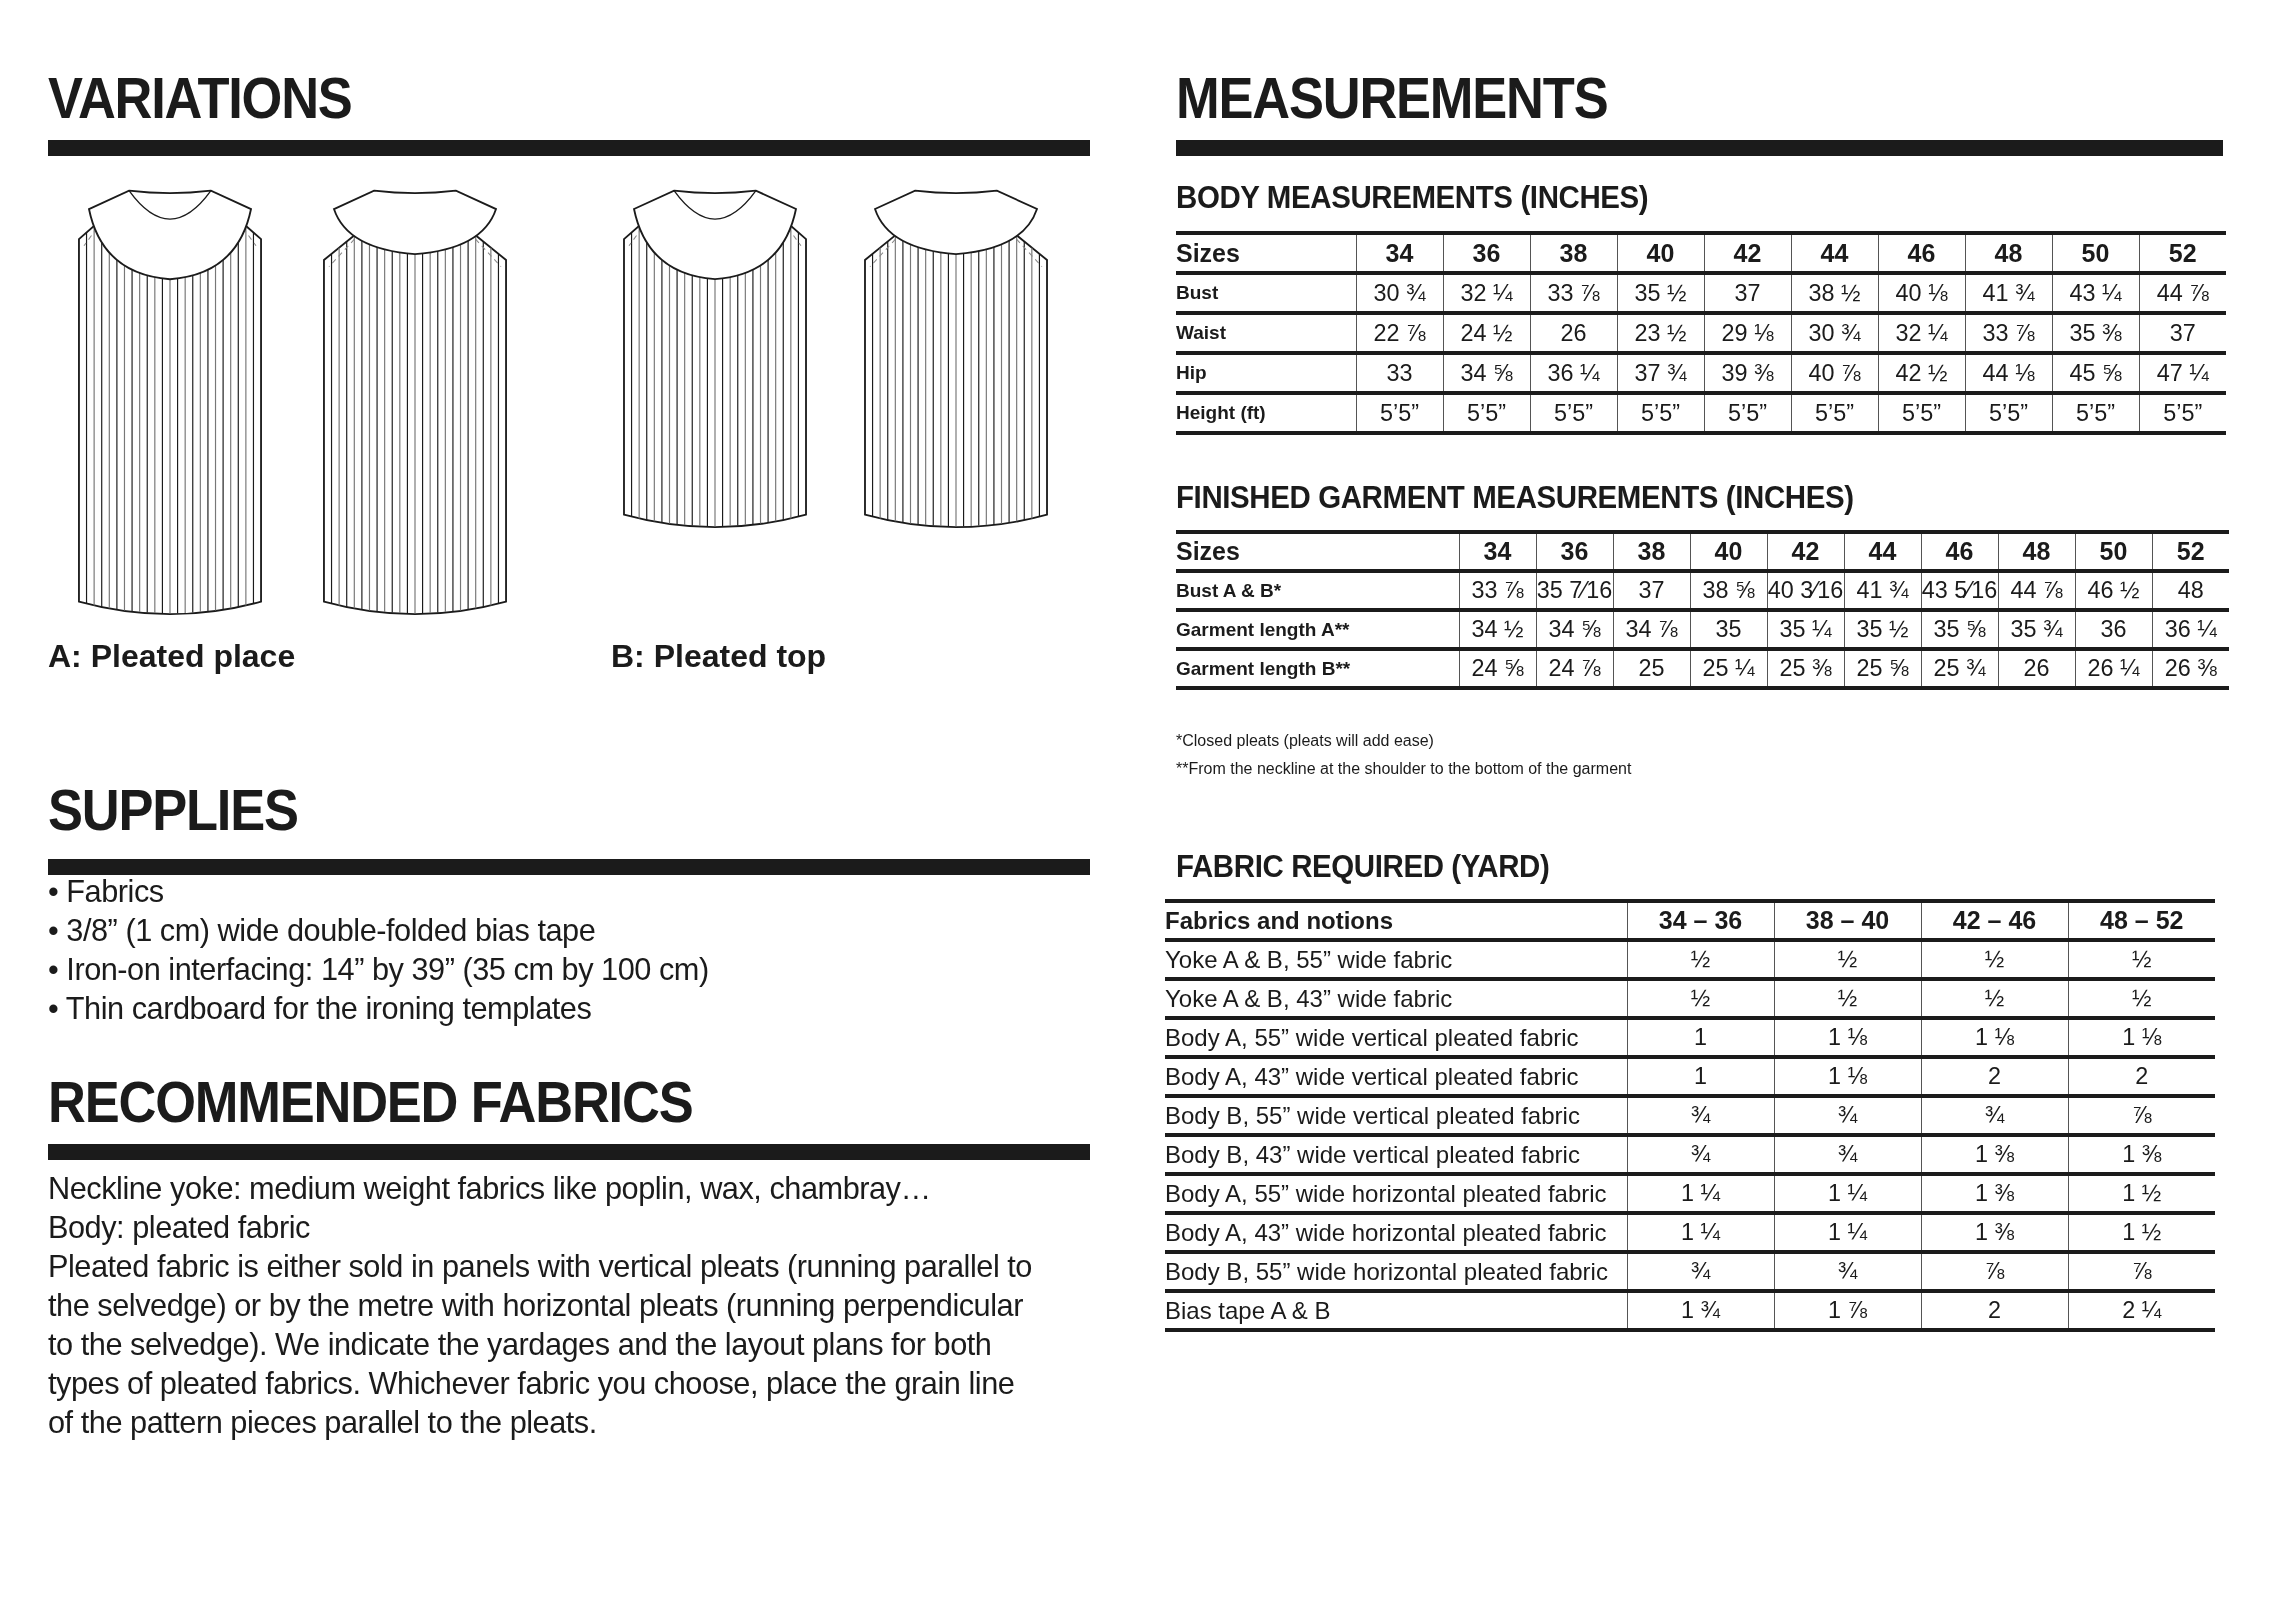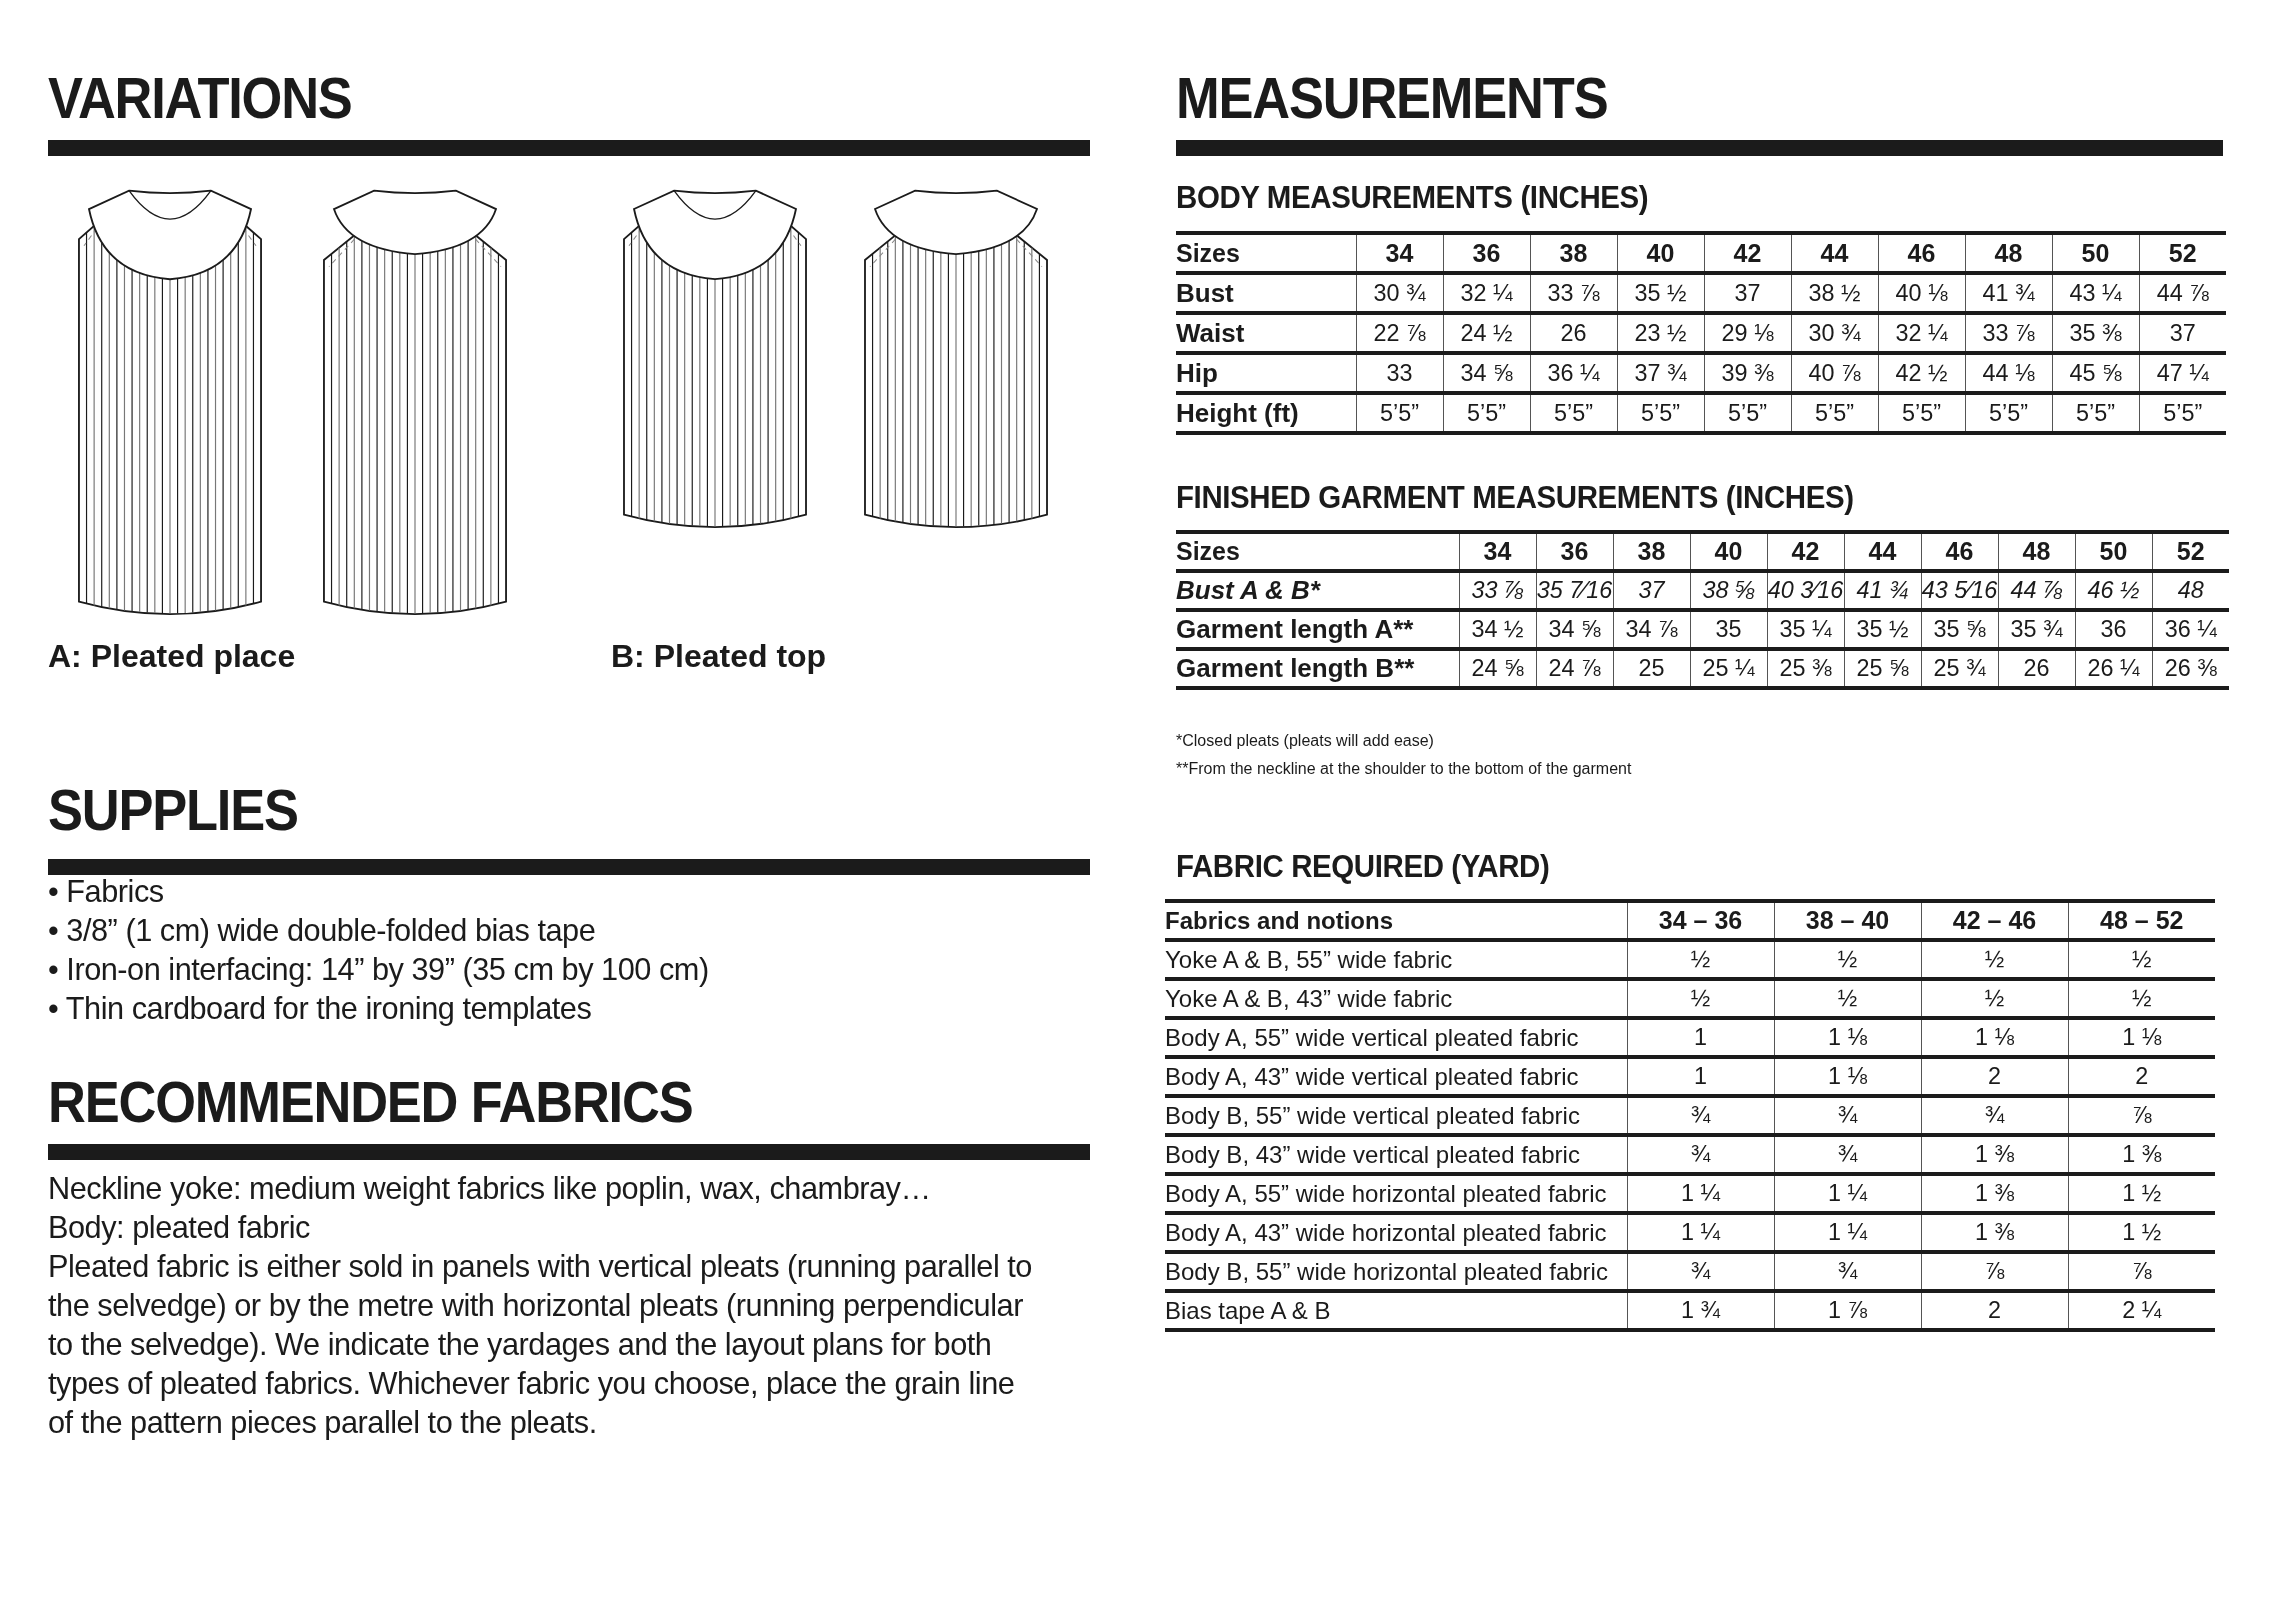--- a/index.html
+++ b/index.html
@@ -8,21 +8,21 @@
   .h1 { font-family: "Liberation Sans", sans-serif; font-weight: bold; font-size: 57px; line-height: 1; letter-spacing: -1.3px; transform: scaleX(0.92); transform-origin: left top; white-space: nowrap; }
   .bar { background: #1b1b1b; height: 16px; }
   .h2 { font-weight: bold; font-size: 31px; line-height: 1; letter-spacing: -0.4px; white-space: nowrap; transform: scaleX(0.95); transform-origin: left top; }
   .label { font-weight: bold; font-size: 32px; line-height: 1; white-space: nowrap; }
   .body-text { font-size: 32px; line-height: 39px; white-space: nowrap; letter-spacing: -0.5px; transform: scaleX(0.96); transform-origin: left top; }
   .garment svg { overflow: visible; }
 
   table.mt { position: absolute; border-collapse: collapse; table-layout: fixed; }
   table.mt td { border-top: 4.2px solid #1b1b1b; border-left: 1.3px solid #555; padding: 0; text-align: center; vertical-align: middle; white-space: nowrap; font-size: 23.4px; }
   table.mt tr:last-child td { border-bottom: 4.2px solid #1b1b1b; }
-  table.mt td:first-child { border-left: none; text-align: left; font-weight: bold; font-size: 26px; }
+  table.mt td:first-child { border-left: none; text-align: left; font-weight: bold; font-size: 19px; }
   table.mt tr.hdr td { font-weight: bold; font-size: 25px; }
   table.fab td:first-child { font-weight: normal; font-size: 24px; }
   table.fab tr.hdr td:first-child { font-weight: bold; font-size: 24px; }
   .foot { font-size: 16px; line-height: 28px; white-space: nowrap; }
 </style>
 </head>
 <body>
 
 <div class="abs h1" style="left:48px; top:70px;">VARIATIONS</div>
 <div class="abs bar" style="left:48px; top:140px; width:1042px;"></div>
@@ -289,21 +289,21 @@
         <td>36</td>
         <td>38</td>
         <td>40</td>
         <td>42</td>
         <td>44</td>
         <td>46</td>
         <td>48</td>
         <td>50</td>
         <td>52</td>
       </tr>
-      <tr style="height: 39px; font-style: italic;">
+      <tr style="height: 39px;">
         <td>Bust A &amp; B*</td>
         <td>33 ⅞</td>
         <td>35 7⁄16</td>
         <td>37</td>
         <td>38 ⅝</td>
         <td>40 3⁄16</td>
         <td>41 ¾</td>
         <td>43 5⁄16</td>
         <td>44 ⅞</td>
         <td>46 ½</td>

